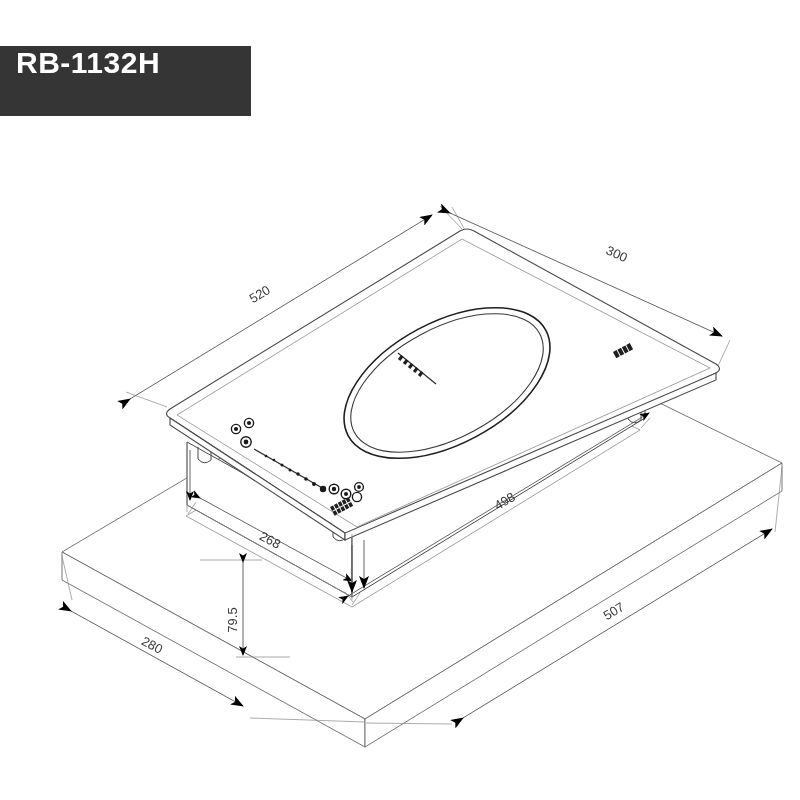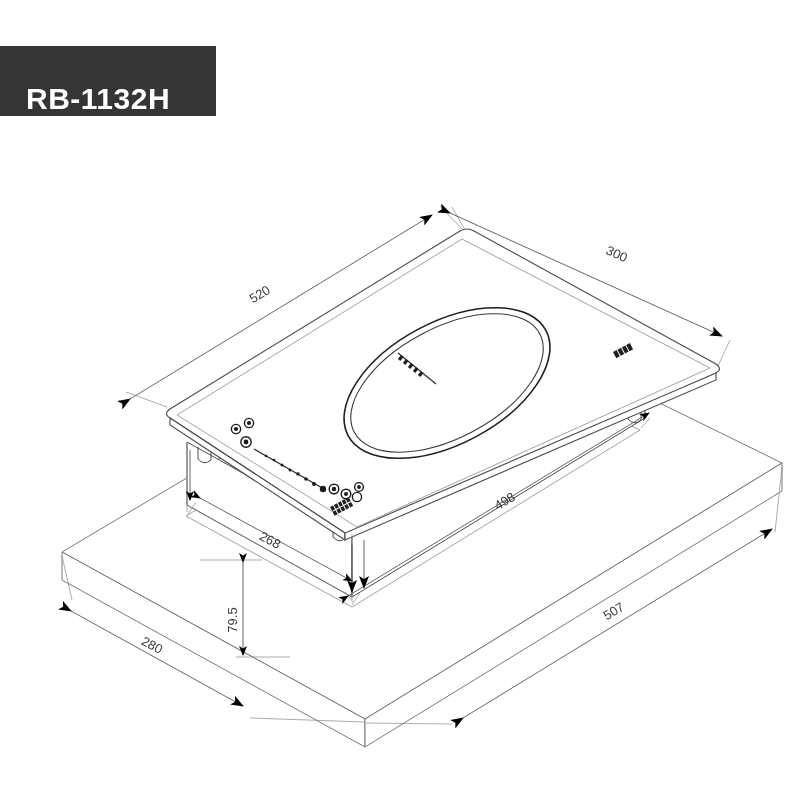--- a/index.html
+++ b/index.html
@@ -18,27 +18,27 @@
     position: absolute;
     left: 0;
     top: 0;
     width: 800px;
     height: 800px;
   }
   .model-banner {
     position: absolute;
     left: 0;
     top: 46px;
-    width: 216px;
+    width: 251px;
     height: 70px;
     background: #353535;
     display: flex;
-    align-items: flex-end;
+    align-items: flex-start;
     box-sizing: border-box;
-    padding-left: 26px;
+    padding-left: 16px;
   }
   .model-banner-text {
     color: #ffffff;
     font-size: 30px;
     font-weight: bold;
     letter-spacing: 0.5px;
     font-family: "Liberation Sans", sans-serif;
     white-space: nowrap;
   }
   svg.cad { position: absolute; left: 0; top: 0; }

